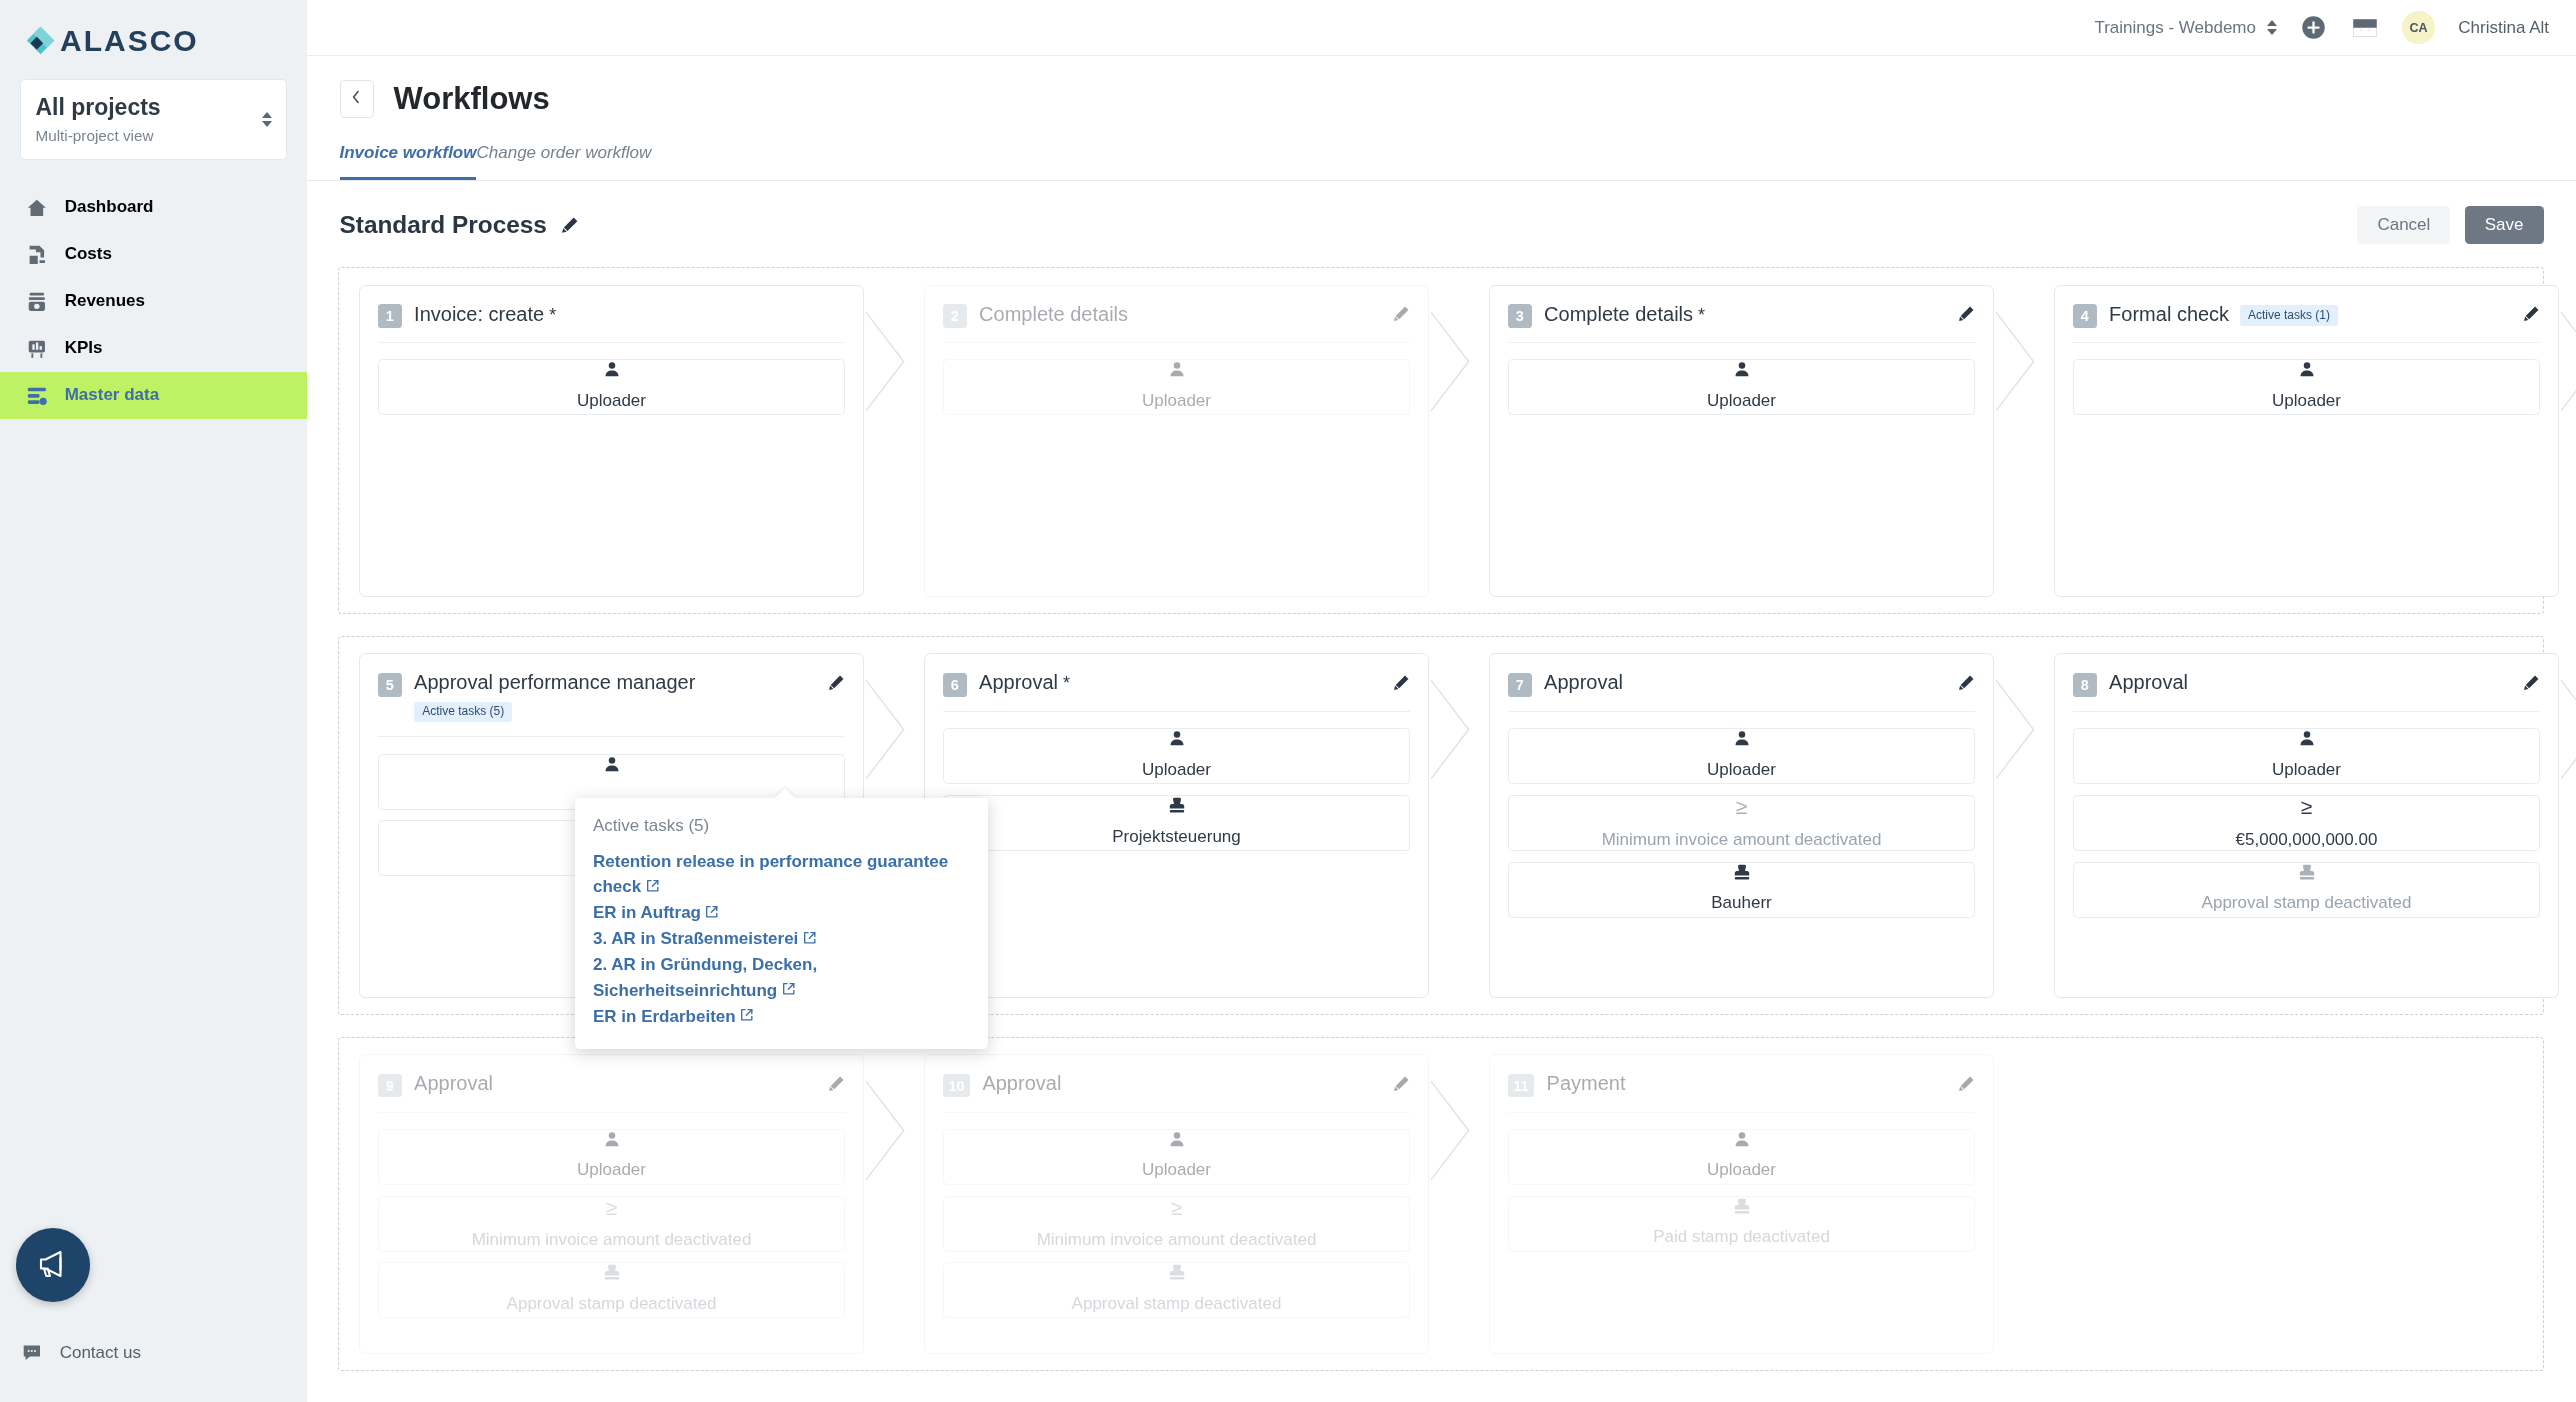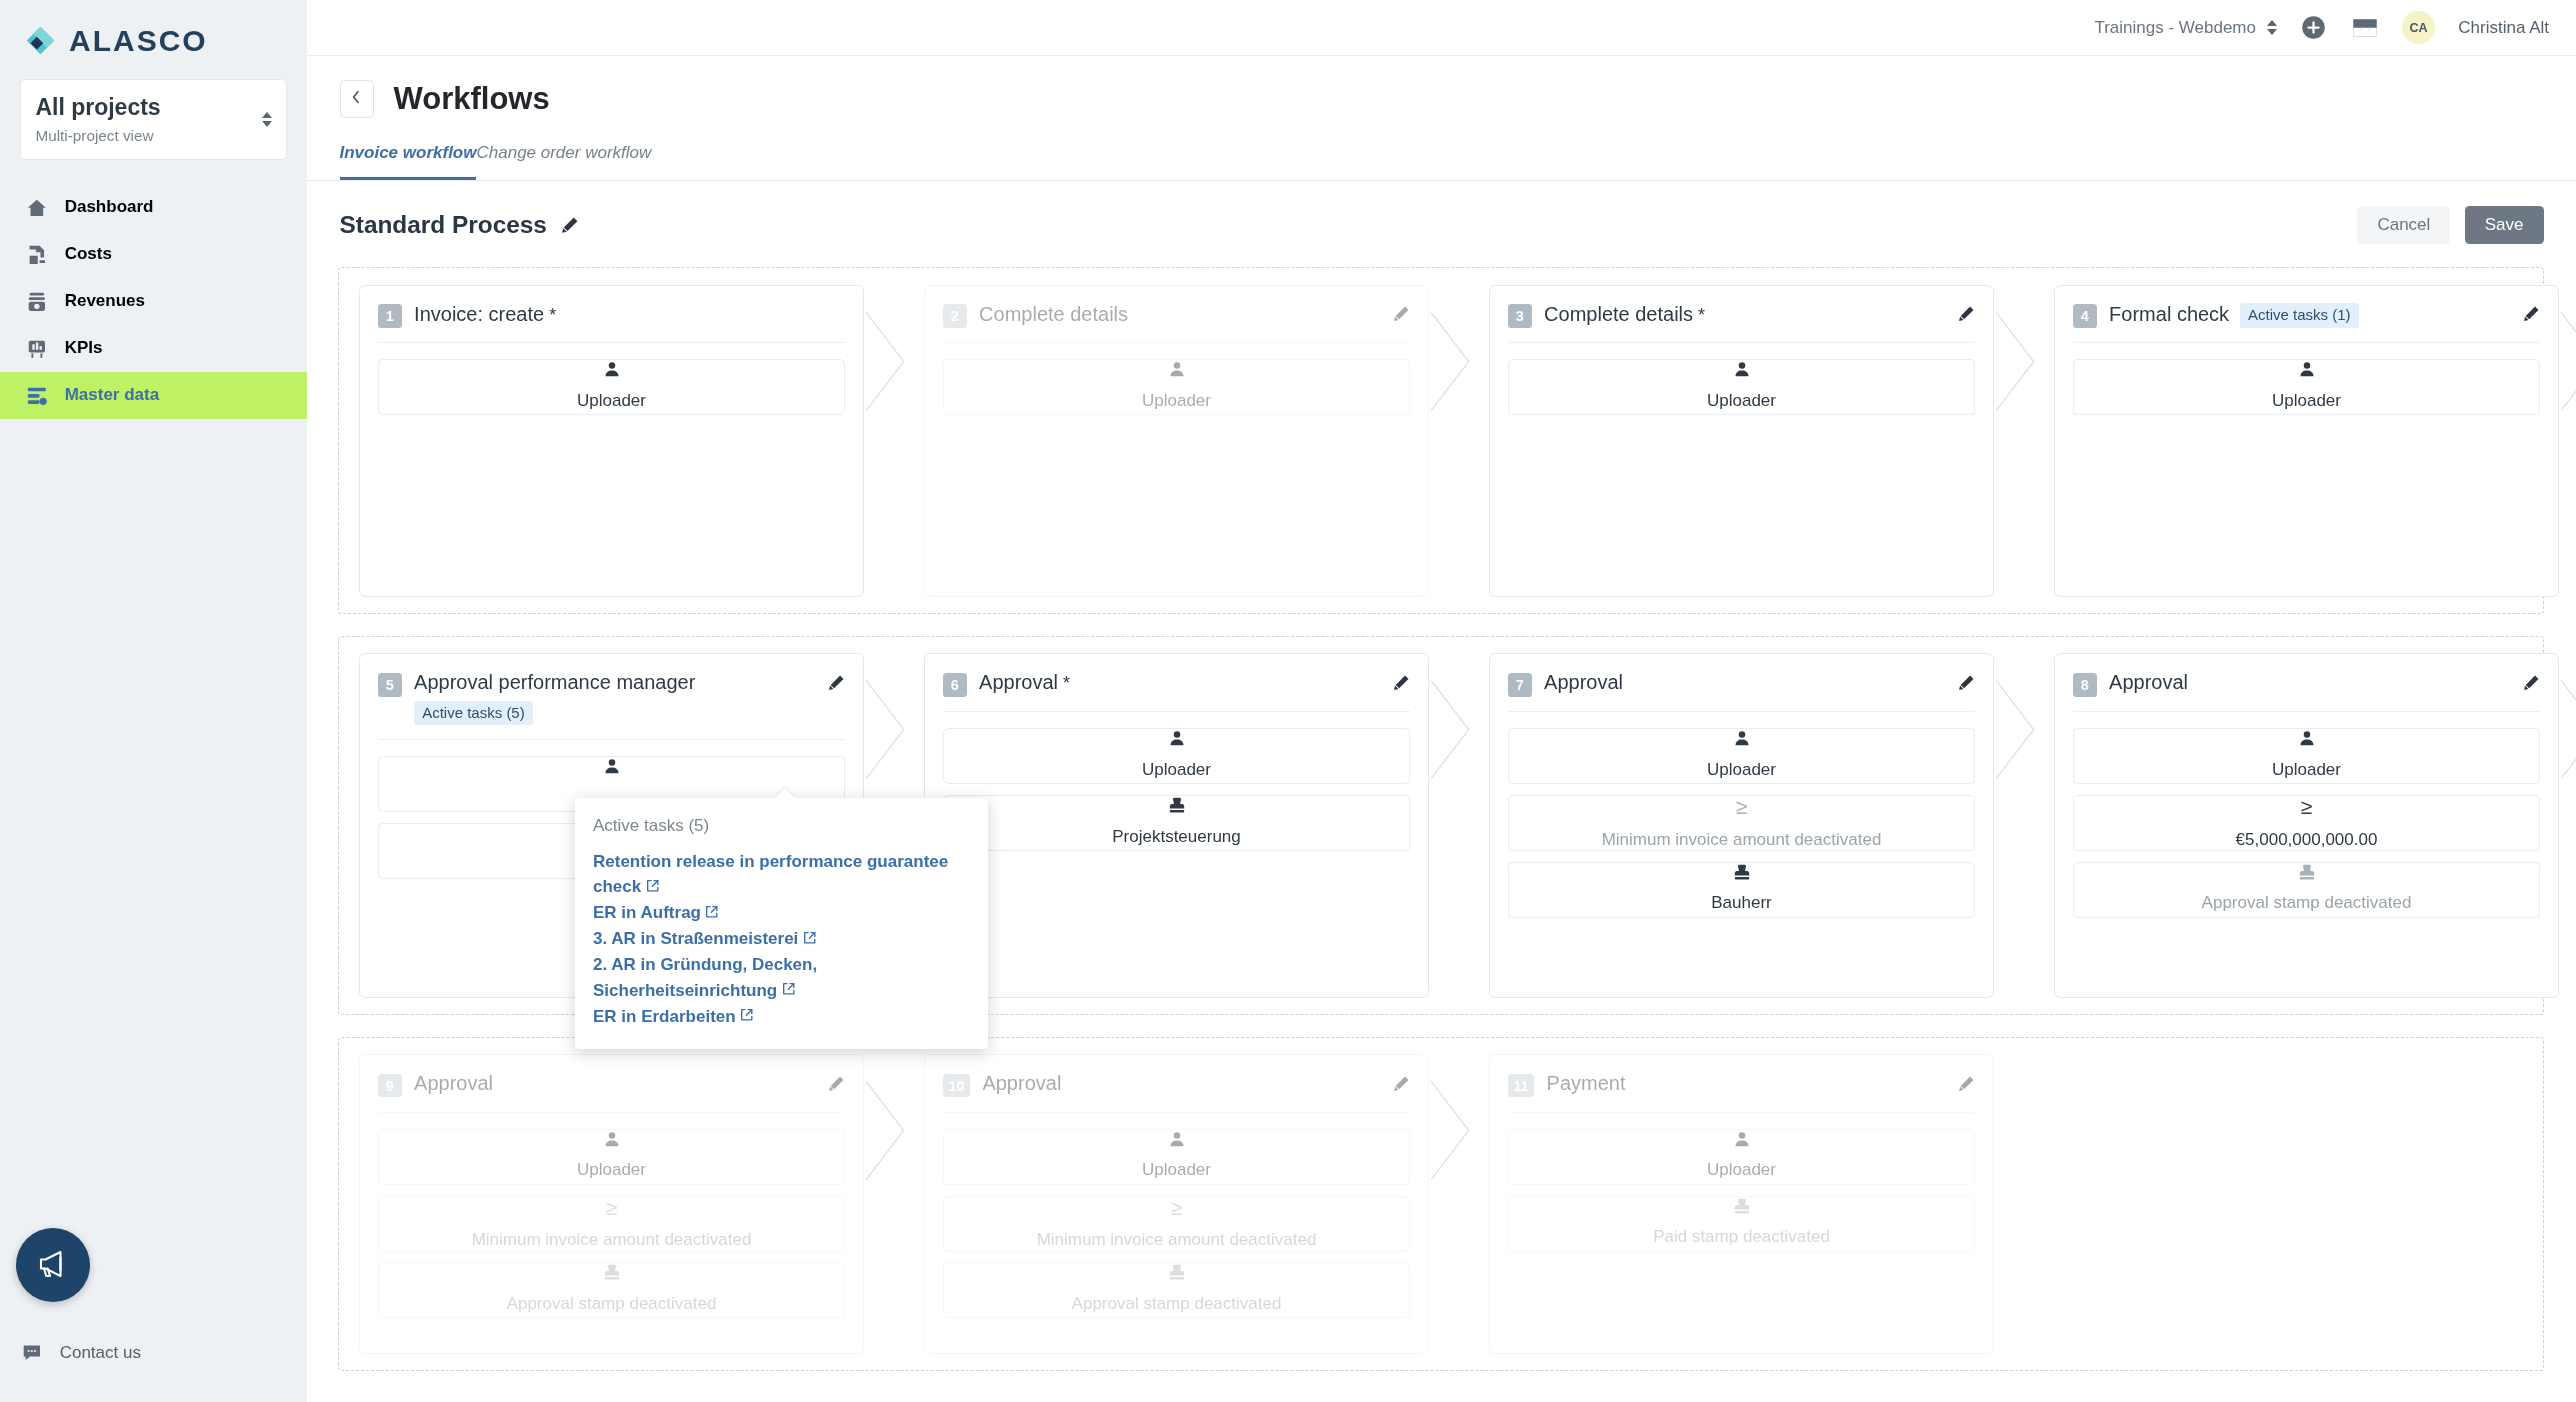--- a/index.html
+++ b/index.html
@@ -12,21 +12,21 @@
   body { display: flex; }
 
   
   .sidebar {
     width: 307px; height: 1403px;
     background: #eef1f4;
     position: relative;
     flex: 0 0 307px;
   }
   .logo-wrap {
-    display: flex; align-items: center; gap: 13px;
+    display: flex; align-items: center; gap: 4px;
     padding: 23.5px 0 0 25px;
   }
   .logo-mark { width: 31px; height: 31px; position: relative; }
   .logo-text {
     font-size: 30px; font-weight: 700; letter-spacing: 2px;
     color: #25405c;
   }
   .project-select {
     margin: 21.7px 20px 0 20px;
     background: #fff;
@@ -143,21 +143,21 @@
     margin-top: 2.7px;
   }
   .card.dim .badge-num { background: #c7ced5; }
   .card-title {
     font-size: 20px; color: #2f3a46; margin-left: 12.6px; line-height: 1.25;
   }
   .card-title .req { font-size: 18px; }
   .pill {
     display: inline-block;
     background: #e3f0fb; color: #2e4f70;
-    font-size: 15px; border-radius: 2.7px;
+    font-size: 12px; border-radius: 2.7px;
     padding: 2.7px 8.1px; margin-left: 10.8px;
     vertical-align: middle;
     white-space: nowrap;
     cursor: pointer;
   }
   .pill.below { margin-left: 0; margin-top: 5.4px; display:inline-block; }
   .card-edit { margin-left: auto; cursor: pointer; padding-top: 3.6px; }
   .card-rule-sep { height: 0.9px; background: #ebeff3; margin: 14.4px 0 16.2px 0; }
   .rule {
     border: 0.9px solid #e8ecf0; border-radius: 4.5px;

